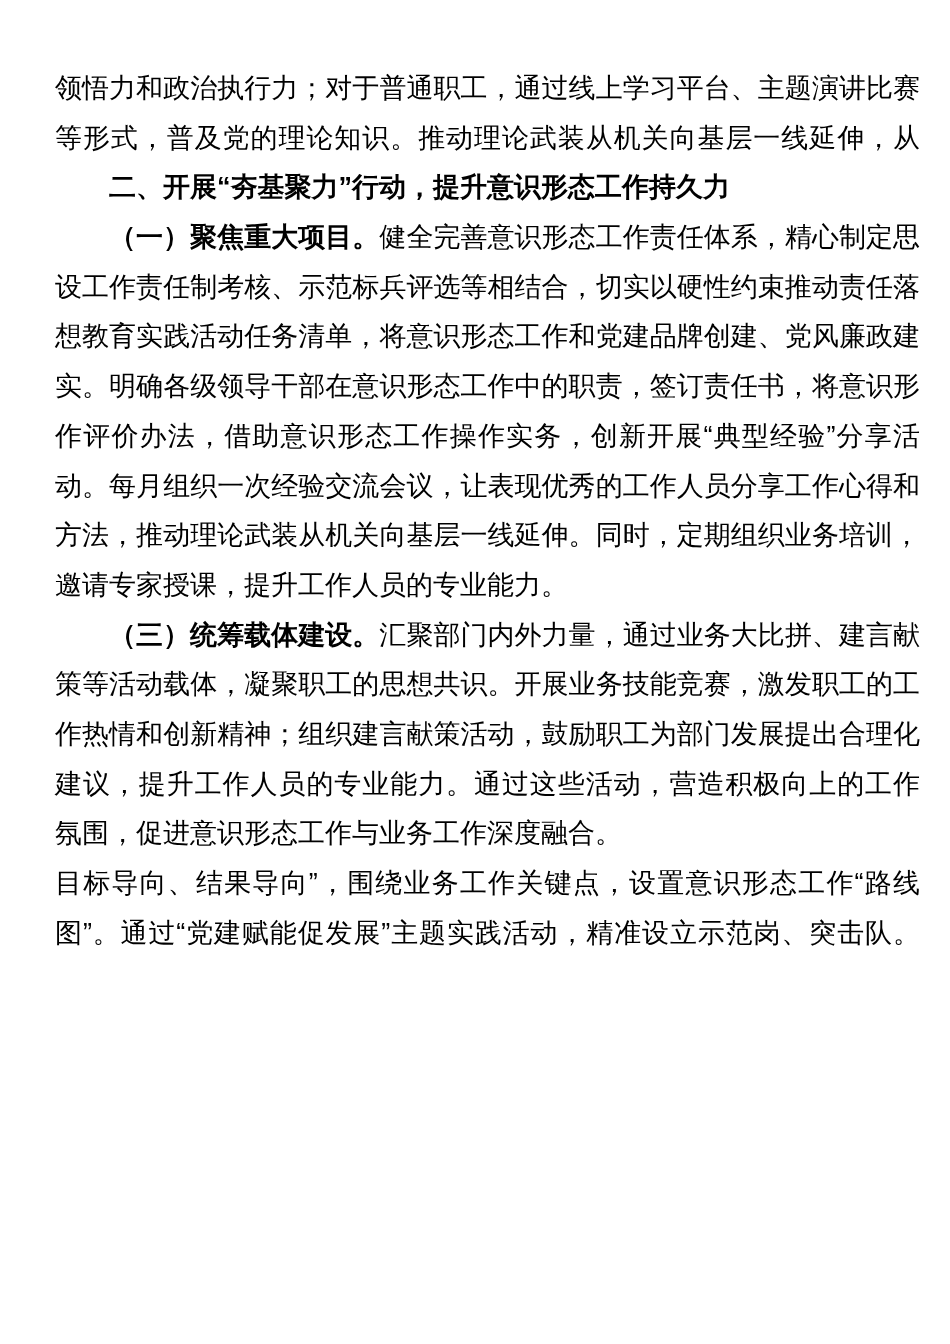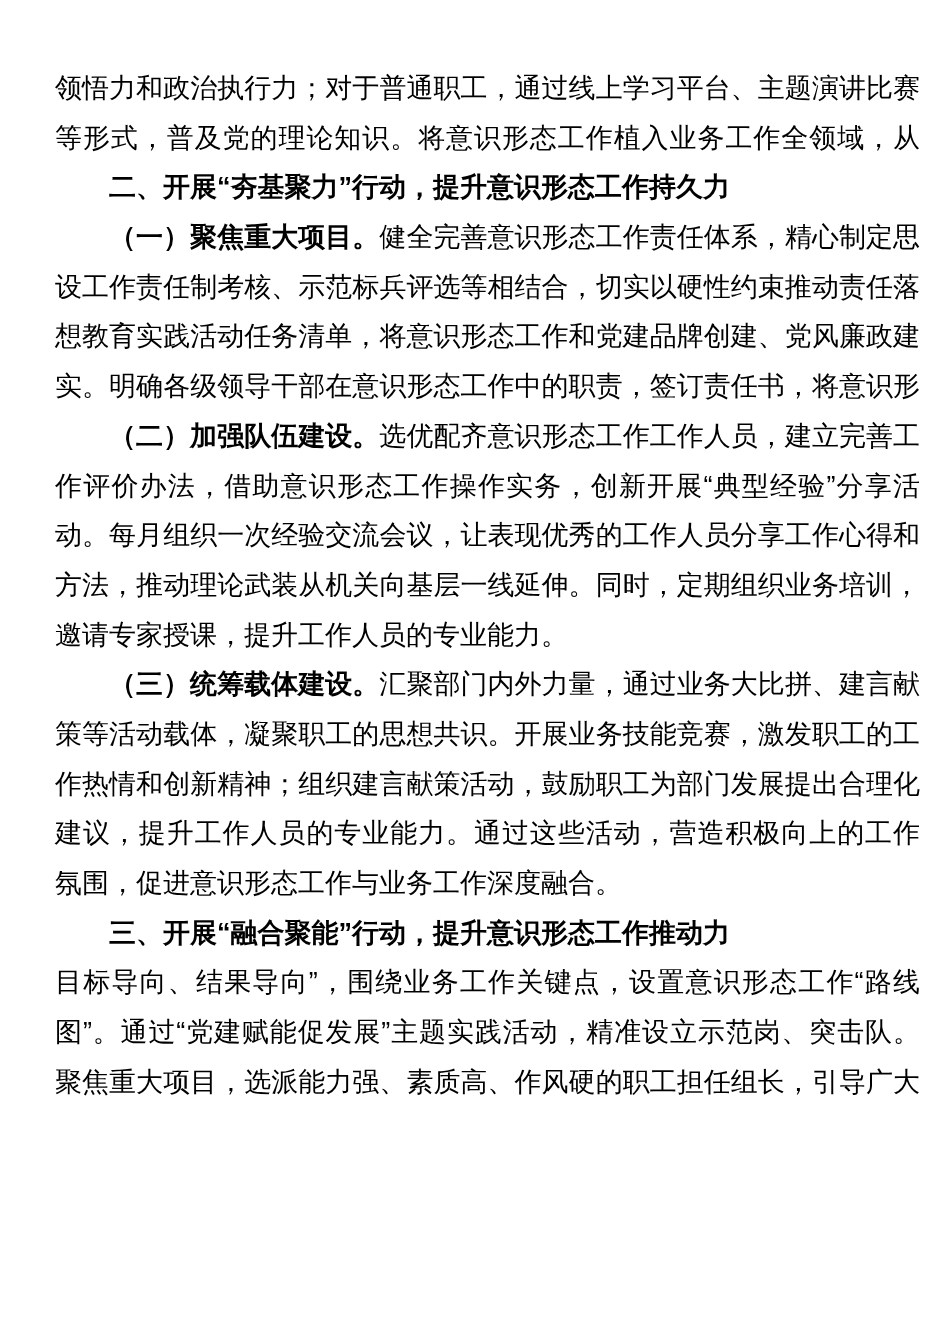--- a/index.html
+++ b/index.html
@@ -43,33 +43,30 @@
   }
   .line b {
     font-weight: 800;
   }
 </style>
 </head>
 <body>
 
 <div class="page">
     <div class="line">领悟力和政治执行力；对于普通职工，通过线上学习平台、主题演讲比赛</div>
-    <div class="line">等形式，普及党的理论知识。将意识形态工作植入业务工作全领域，从</div>
+    <div class="line">等形式，普及党的理论知识。推动理论武装从机关向基层一线延伸，从</div>
     <div class="line heading indent no-just">二、开展“夯基聚力”行动，提升意识形态工作持久力</div>
     <div class="line indent"><b>（一）聚焦重大项目。</b><span>健全完善意识形态工作责任体系，精心制定思</span></div>
     <div class="line">设工作责任制考核、示范标兵评选等相结合，切实以硬性约束推动责任落</div>
     <div class="line">想教育实践活动任务清单，将意识形态工作和党建品牌创建、党风廉政建</div>
     <div class="line">实。明确各级领导干部在意识形态工作中的职责，签订责任书，将意识形</div>
-    <div class="line indent"><b>（二）加强队伍建设。</b><span>选优配齐意识形态工作工作人员，建立完善工</span></div>
     <div class="line">作评价办法，借助意识形态工作操作实务，创新开展“典型经验”分享活</div>
     <div class="line">动。每月组织一次经验交流会议，让表现优秀的工作人员分享工作心得和</div>
     <div class="line">方法，推动理论武装从机关向基层一线延伸。同时，定期组织业务培训，</div>
     <div class="line no-just">邀请专家授课，提升工作人员的专业能力。</div>
     <div class="line indent"><b>（三）统筹载体建设。</b><span>汇聚部门内外力量，通过业务大比拼、建言献</span></div>
     <div class="line">策等活动载体，凝聚职工的思想共识。开展业务技能竞赛，激发职工的工</div>
     <div class="line">作热情和创新精神；组织建言献策活动，鼓励职工为部门发展提出合理化</div>
     <div class="line">建议，提升工作人员的专业能力。通过这些活动，营造积极向上的工作</div>
     <div class="line no-just">氛围，促进意识形态工作与业务工作深度融合。</div>
-    <div class="line heading indent no-just">三、开展“融合聚能”行动，提升意识形态工作推动力</div>
     <div class="line">目标导向、结果导向”，围绕业务工作关键点，设置意识形态工作“路线</div>
     <div class="line">图”。通过“党建赋能促发展”主题实践活动，精准设立示范岗、突击队。</div>
-    <div class="line">聚焦重大项目，选派能力强、素质高、作风硬的职工担任组长，引导广大</div>
   </div>
 
 </body></html>

